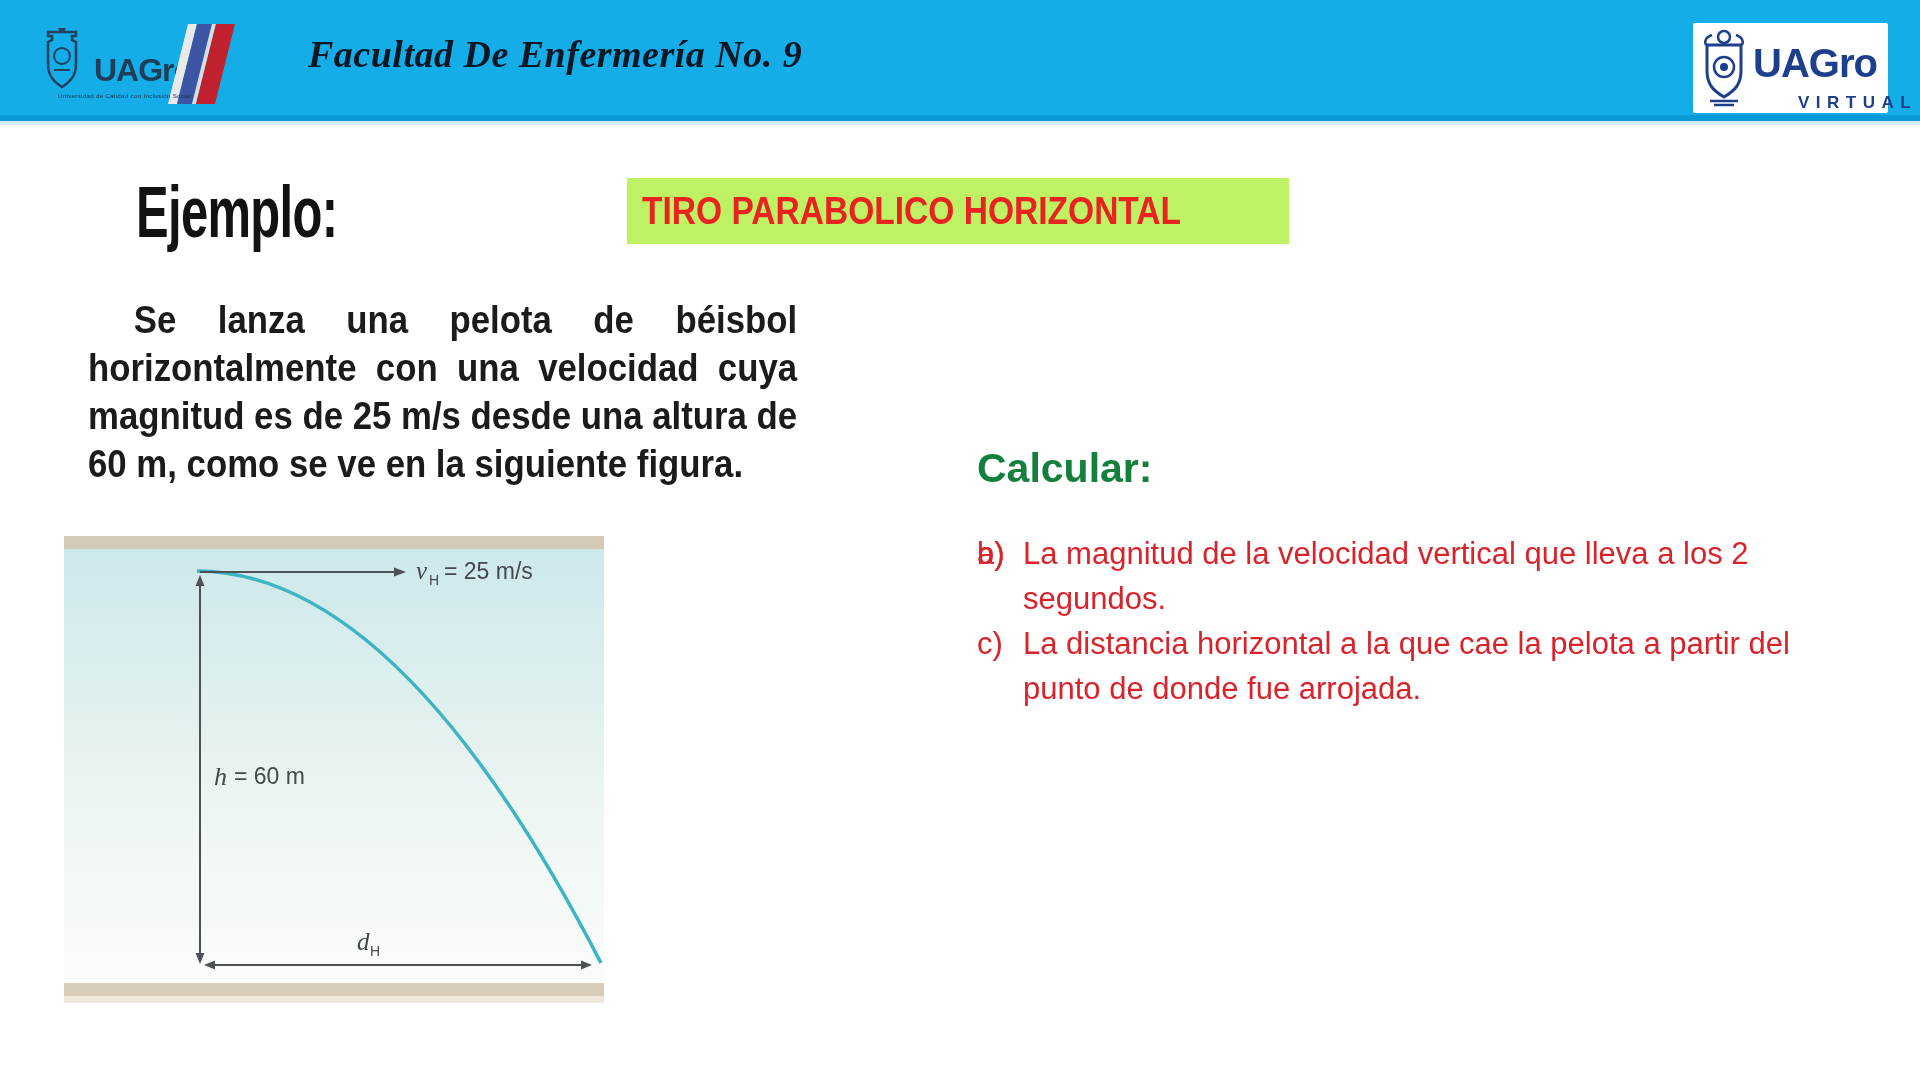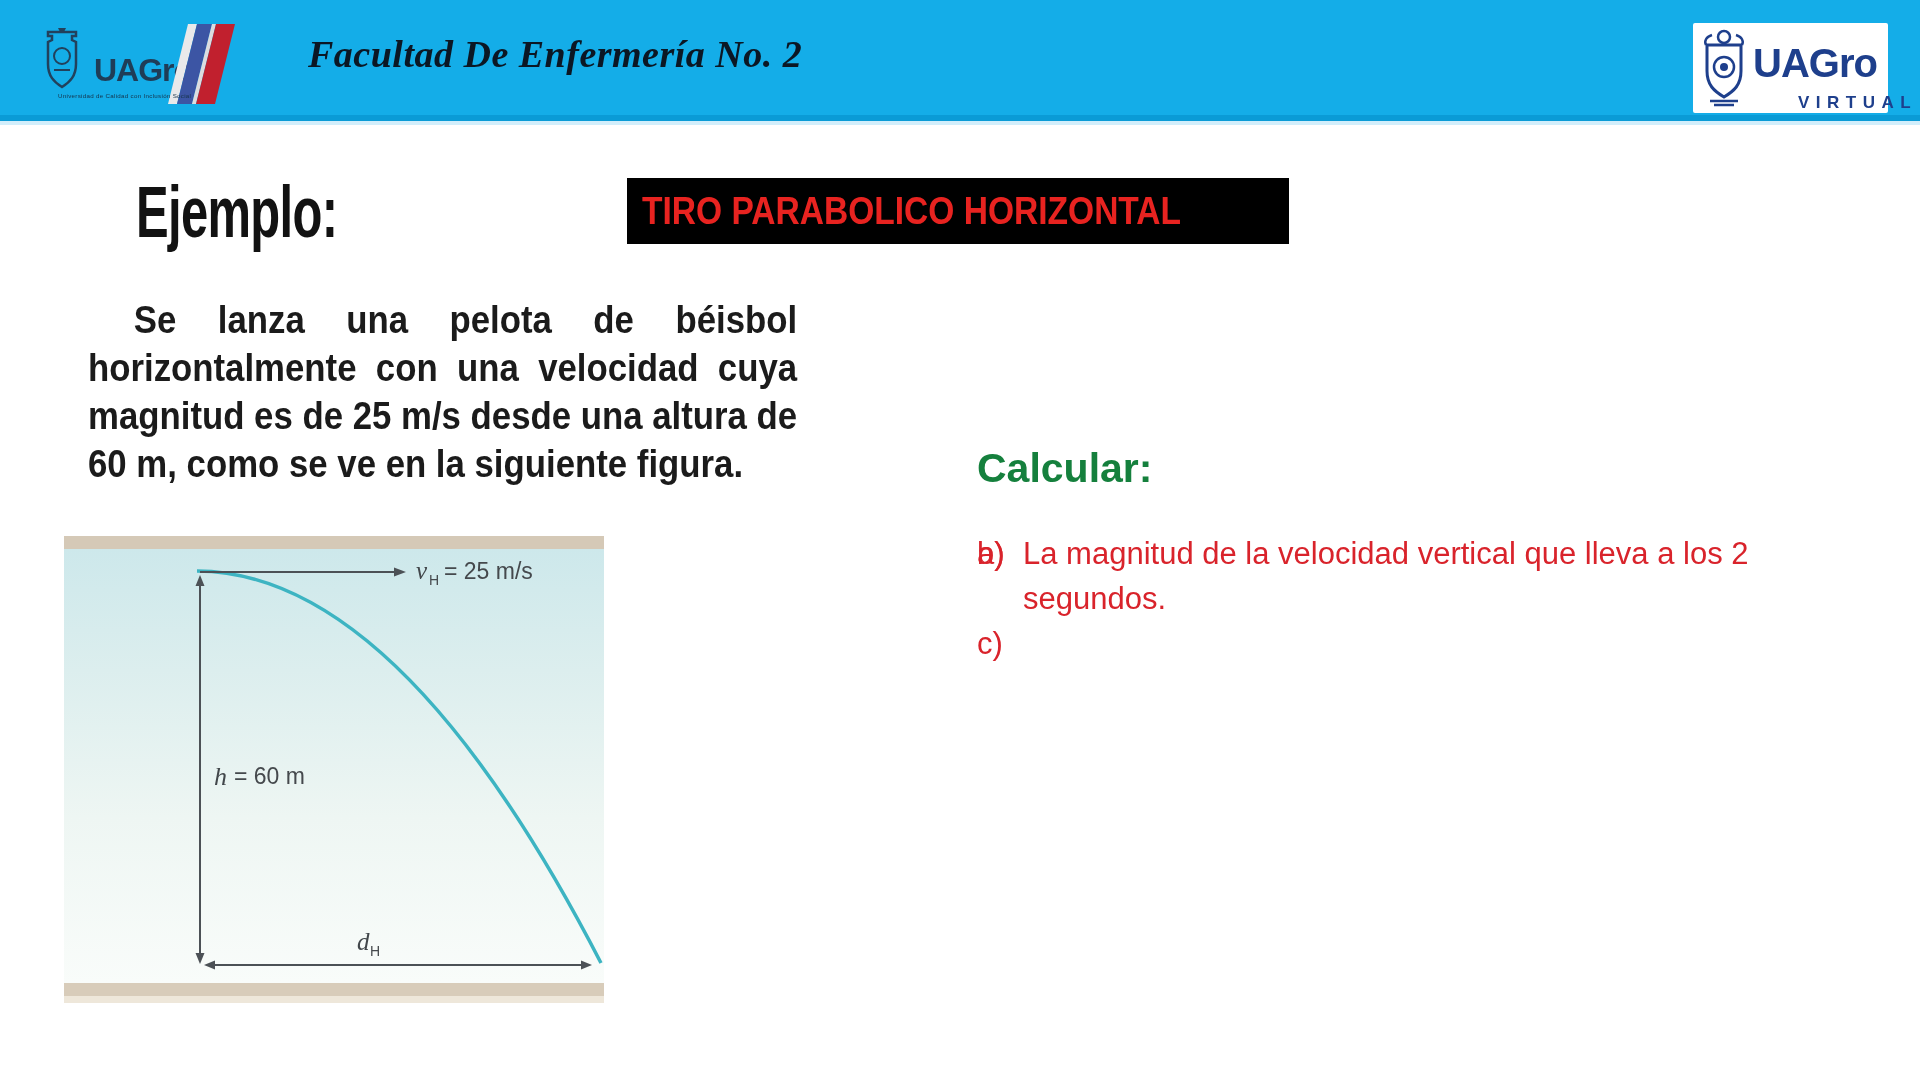--- a/index.html
+++ b/index.html
@@ -52,21 +52,21 @@
     color:#1e3f8c;letter-spacing:6.5px;white-space:nowrap;margin-left:44px;
   }
   
   .example-heading{
     position:absolute;left:136px;top:171px;font-size:72px;font-weight:bold;
     color:#121212;transform:scaleX(0.68);transform-origin:left top;
     letter-spacing:-1px;white-space:nowrap;
   }
   .topic-box{
     position:absolute;left:627px;top:178px;width:662px;height:66px;
-    background:#000000;
+    background:#bef264;
   }
   .topic-title{
     position:absolute;left:15px;top:0;line-height:66px;font-size:39px;font-weight:bold;
     color:#e82320;transform:scaleX(0.86);transform-origin:left center;white-space:nowrap;
   }
   
   .problem-paragraph{
     position:absolute;left:88px;top:296px;width:775px;
     font-size:38px;font-weight:bold;color:#1b1b1b;line-height:48px;
     text-align:justify;text-indent:50px;
@@ -109,21 +109,21 @@
     <span class="logo-left-brand">UAGro</span>
     <div class="flag-stripes">
       <div class="stripe stripe-w1"></div>
       <div class="stripe stripe-b"></div>
       <div class="stripe stripe-w2"></div>
       <div class="stripe stripe-r"></div>
     </div>
     <span class="logo-left-tagline">Universidad de Calidad con Inclusión Social</span>
   </div>
 
-  <div class="header-title">Facultad De Enfermería No. 2</div>
+  <div class="header-title">Facultad De Enfermería No. 9</div>
 
   <div class="logo-right">
     <svg class="logo-right-crest" width="52" height="82" viewBox="0 0 52 82">
       <circle cx="26" cy="10" r="6" fill="none" stroke="#1e3f8c" stroke-width="2.5"></circle>
       <path d="M14,8 C8,10 6,14 8,18 M38,8 C44,10 46,14 44,18" fill="none" stroke="#1e3f8c" stroke-width="2.5"></path>
       <path d="M9,18 L43,18 L43,44 C43,58 36,64 26,70 C16,64 9,58 9,44 Z" fill="none" stroke="#1e3f8c" stroke-width="3"></path>
       <circle cx="26" cy="40" r="10" fill="none" stroke="#1e3f8c" stroke-width="2.5"></circle>
       <circle cx="26" cy="40" r="4" fill="#1e3f8c"></circle>
       <path d="M12,74 L40,74 M16,78 L36,78" stroke="#1e3f8c" stroke-width="2.5"></path>
     </svg>
@@ -187,14 +187,15 @@
 <div class="calc-list">
   <div class="calc-item">
     <span class="calc-marker">a)</span>
   </div>
   <div class="calc-item">
     <span class="calc-marker">b)</span>
     <span>La magnitud de la velocidad vertical que lleva a los 2 segundos.</span>
   </div>
   <div class="calc-item">
     <span class="calc-marker">c)</span>
+    <span>La distancia horizontal a la que cae la pelota a partir del punto de donde fue arrojada.</span>
   </div>
 </div>
 
 </body></html>

